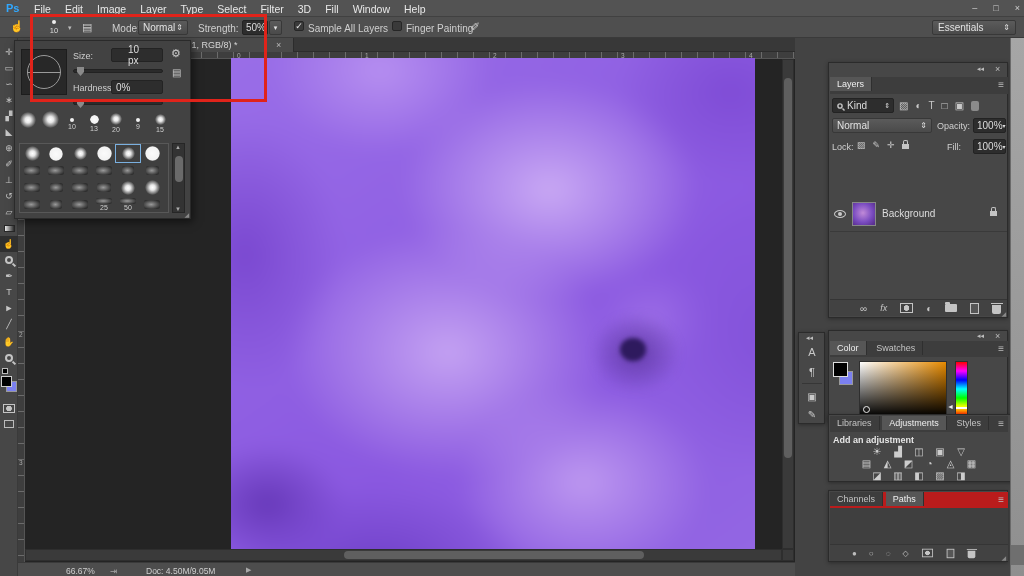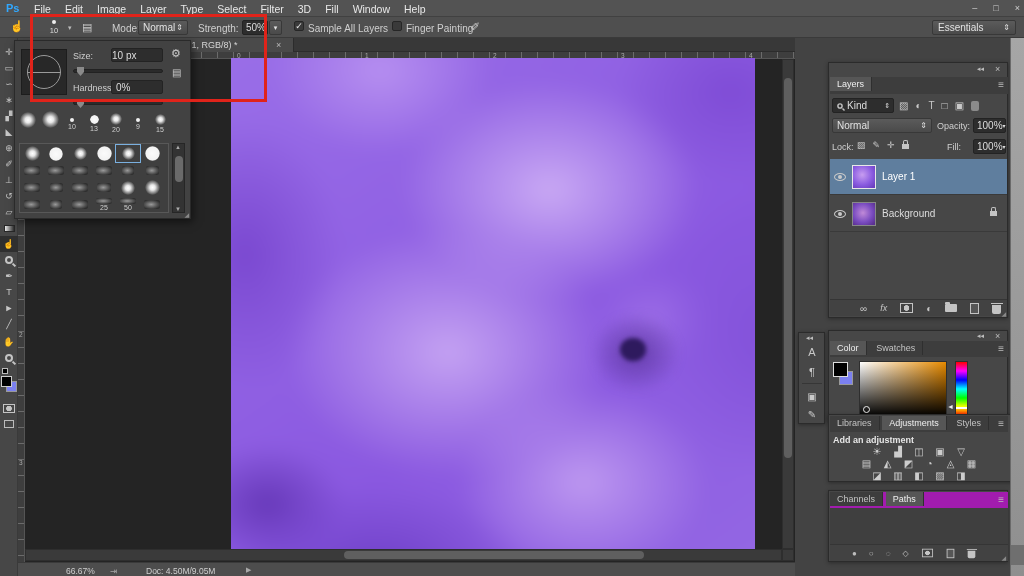--- a/index.html
+++ b/index.html
@@ -326,25 +326,20 @@
       <span>▨</span>
       <span>✎</span>
       <span>✛</span>
       <span class="i-lock" style="margin-top:2px"></span>
     </div>
     <span class="abs lbl" style="left:118px;top:79px;font-size:9px">Fill:</span>
     <div class="abs inset flex" style="left:144px;top:76px;width:33px;height:15px;padding:0 3px;justify-content:space-between">
       <span>100%</span>
       <span style="font-size:6px">▾</span>
     </div>
-    <div class="layerrow" style="top:96px;background:#5f7e9e;color:#fff">
-      <span class="i-eye" style="margin-left:4px"></span>
-      <span class="lthumb" style="border-color:#e8e8e8"></span>
-      <span>Layer 1</span>
-    </div>
     <div class="layerrow" style="top:133px">
       <span class="i-eye" style="margin-left:4px"></span>
       <span class="lthumb" style="background:radial-gradient(circle at 45% 45%,#c08ad8 0,#7a4cc0 55%,#5a3090 90%)"></span>
       <span style="">Background</span>
       <span class="i-lock" style="margin-left:auto;margin-right:10px"></span>
     </div>
     <div class="abs flex" style="left:1px;top:236px;width:177px;height:17px;background:#424242;border-top:1px solid #353535;gap:13px;padding-left:30px">
       <span style="color:#c4c4c4;font-size:10px">∞</span>
       <span style="color:#c4c4c4;font-size:9px;font-style:italic">fx</span>
       <span class="i-mask"></span>
@@ -403,42 +398,42 @@
     <div class="abs flex" style="left:0;top:55px;width:180px;justify-content:center;gap:6px">
       <span class="adjicon">◪</span>
       <span class="adjicon">▥</span>
       <span class="adjicon">◧</span>
       <span class="adjicon">▨</span>
       <span class="adjicon">◨</span>
     </div>
   </div>
 
   <div class="rpanel" style="left:828px;top:490px;width:180px;height:72px">
-    <div class="abs" style="left:1px;top:1px;width:178px;height:16px;background:#a21caf">
+    <div class="abs" style="left:1px;top:1px;width:178px;height:16px;background:#b91c1c">
       <span class="ptab">Channels</span>
       <span class="ptab active">Paths</span>
       <span class="abs" style="right:4px;top:2px;color:#bbb">≡</span>
     </div>
     <div class="abs" style="left:1px;top:17px;width:178px;height:36px;background:#3f3f3f"></div>
     <div class="abs flex" style="left:1px;top:53px;width:178px;height:17px;background:#424242;border-top:1px solid #353535;gap:12px;padding-left:22px;color:#bdbdbd;font-size:8px">
       <span>●</span>
       <span>○</span>
       <span>◌</span>
       <span>◇</span>
       <span class="i-mask" style="transform:scale(.85)"></span>
       <span class="i-newpage" style="transform:scale(.85)"></span>
       <span class="i-trash" style="transform:scale(.85)"></span>
     </div>
     <span class="abs" style="right:1px;bottom:0;font-size:6px;color:#888">◢</span>
   </div>
 
   <div id="brushpicker" class="abs">
     <div class="angle"></div>
     <span class="abs lbl" style="left:58px;top:10px;font-size:9px">Size:</span>
-    <div class="abs inset flex" style="left:96px;top:7px;width:52px;height:14px;padding:0 0">
+    <div class="abs inset flex" style="left:96px;top:7px;width:52px;height:14px;padding:0 16px">
       <span>10 px</span>
     </div>
     <span class="abs" style="left:156px;top:6px;color:#c9c9c9;font-size:11px">⚙</span>
     <span class="abs" style="left:157px;top:26px;color:#c9c9c9;font-size:10px">▤</span>
     <div class="slider" style="left:58px;top:28px;width:90px">
       <div class="sthumb" style="left:3px"></div>
     </div>
     <span class="abs lbl" style="left:58px;top:42px;font-size:9px">Hardness:</span>
     <div class="abs inset flex" style="left:96px;top:39px;width:52px;height:14px;padding:0 4px">
       <span>0%</span>

